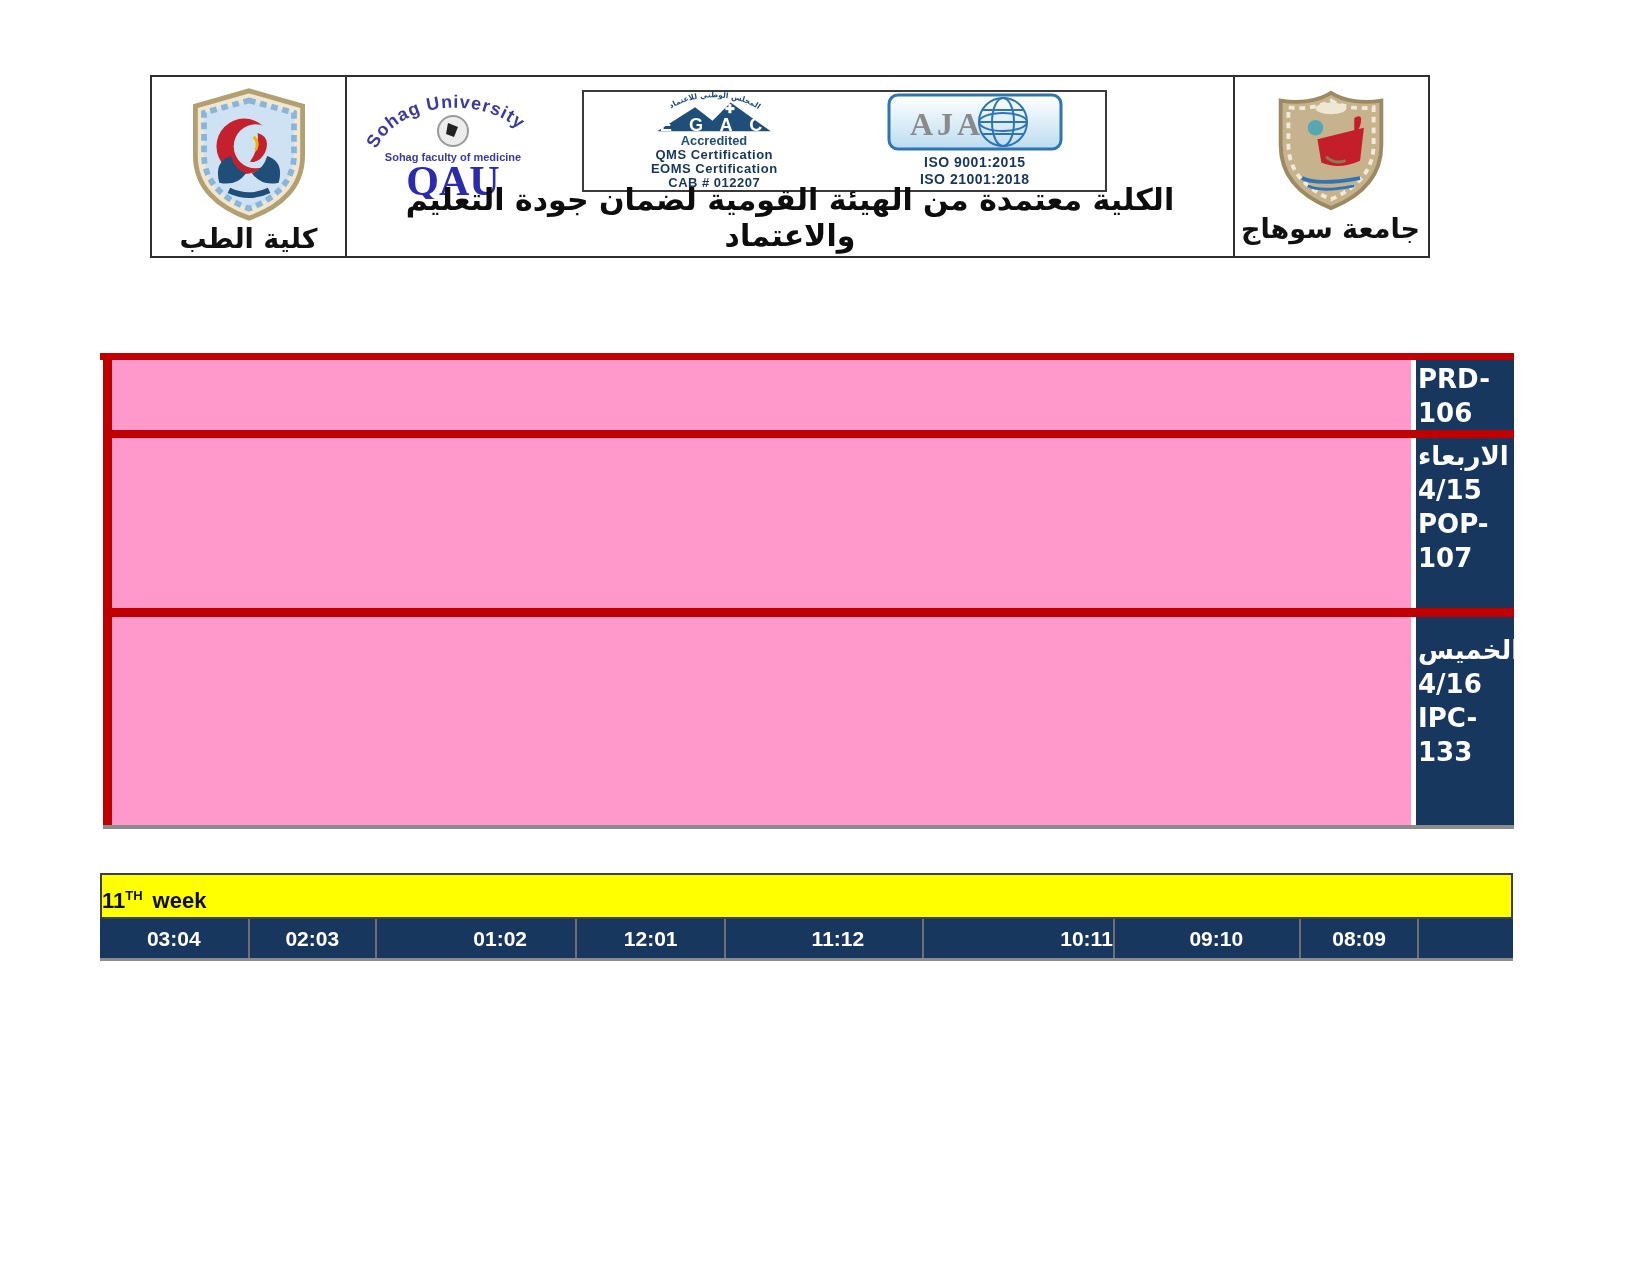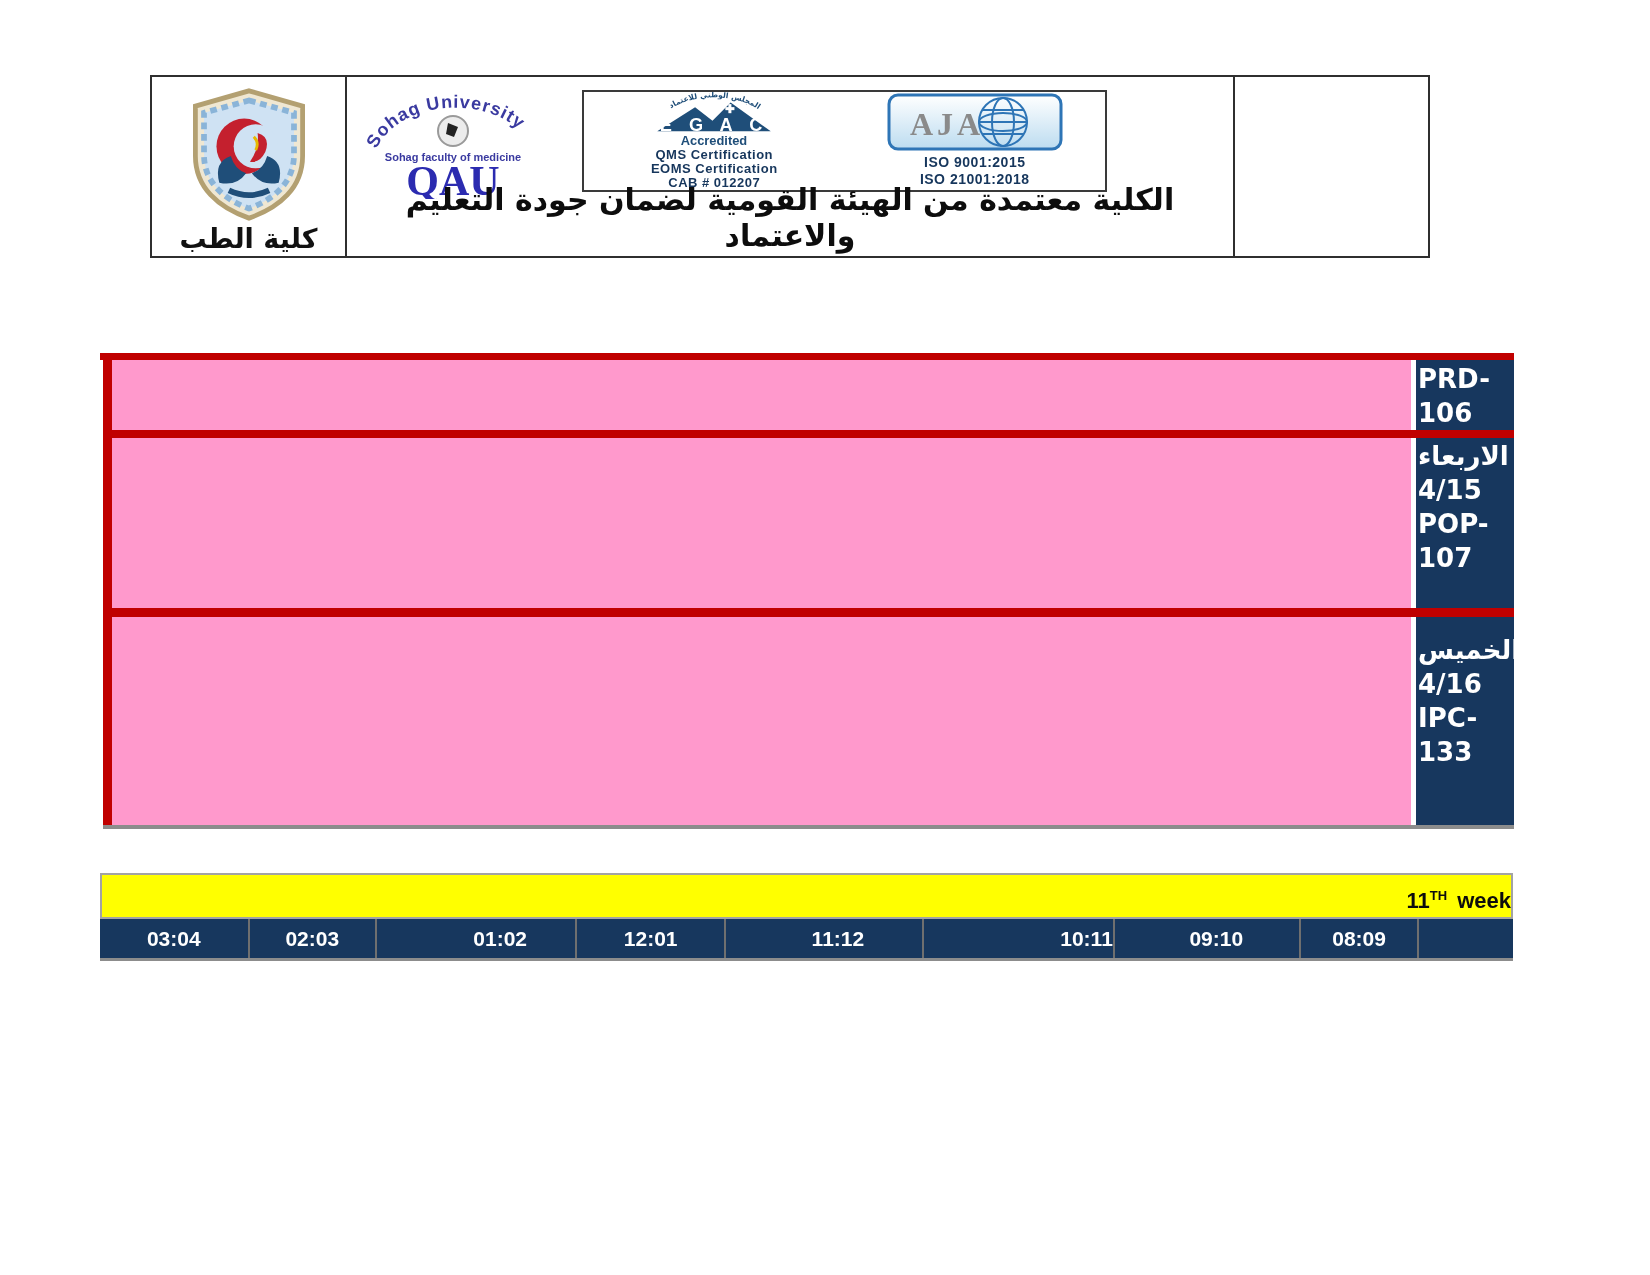--- a/index.html
+++ b/index.html
@@ -35,21 +35,21 @@
   .bottombar{position:absolute;left:3px;top:472px;width:1411px;height:4px;background:#8c8c8c;}
   .daycell{position:absolute;left:1316px;width:98px;box-sizing:border-box;padding-left:2px;
            color:#ffffff;font-weight:bold;font-size:26px;line-height:34px;
            font-family:"DejaVu Sans", sans-serif;}
   .day1{top:9px;height:68px;}
   .day2{top:86px;height:169px;}
   .day3{top:264px;height:208px;padding-top:16px;}
 
   
   .weekbar{position:absolute;left:100px;top:873px;width:1413px;height:46px;background:#FFFF00;
-           border:2px solid #a3a3a3;box-sizing:border-box;text-align:right;
+           border:2px solid #404040;box-sizing:border-box;text-align:left;
            font-weight:bold;color:#0d0d0d;font-size:22px;line-height:41px;}
   .weekbar sup{font-size:13px;vertical-align:super;}
   .weekword{margin-left:10px;}
   .timerow{position:absolute;left:100px;top:919px;width:1413px;height:42px;display:flex;
            background:#17375E;border-bottom:3px solid #8c8c8c;box-sizing:border-box;}
   .tcell{box-sizing:border-box;height:39px;border-right:2px solid #6f6f6f;color:#ffffff;
          font-weight:bold;font-size:21px;line-height:39px;text-align:center;}
   .tcell:last-child{border-right:none;}
   .t0{width:155px;} .t1{width:132px;} .t2{width:158px;margin-left:48px;} .t3{width:154px;} .t4{width:204px;padding-left:28px;}
   .t5{width:198px;text-align:right;} .t6{width:192px;padding-left:19px;} .t7{width:123px;} .t8{width:97px;}
@@ -135,20 +135,34 @@
           <div class="iso-line">ISO 21001:2018</div>
         </div>
       </div>
 
       <div class="caption">
         <div>الكلية معتمدة من الهيئة القومية لضمان جودة التعليم</div>
         <div>والاعتماد</div>
       </div>
     </div>
 
+    <div class="hcell hc3">
+      <svg width="118" height="122" viewBox="0 0 120 126">
+        <path d="M60,4 C74,13 94,15 112,12 L112,58 C112,92 90,111 60,123 C30,111 8,92 8,58 L8,12 C26,15 46,13 60,4 Z" fill="#c6b38e" stroke="#9b8a62" stroke-width="4"></path>
+        <path d="M60,12 C72,19 88,21 104,19 L104,57 C104,86 85,103 60,114 C35,103 16,86 16,57 L16,19 C32,21 48,19 60,12 Z" fill="none" stroke="#f2ead8" stroke-width="4" stroke-dasharray="6 5"></path>
+        <ellipse cx="60" cy="20" rx="16" ry="6" fill="#efe7d2"></ellipse>
+        <circle cx="44" cy="40" r="8" fill="#57a7b3"></circle>
+        <path d="M84,30 q10,-6 6,8 q-2,6 -6,8 Z" fill="#c41e2a"></path>
+        <path d="M46,52 L94,40 L90,74 Q68,84 50,76 Z" fill="#c41e2a"></path>
+        <path d="M55,70 q8,8 20,4" stroke="#8d7b55" stroke-width="3" fill="none"></path>
+        <path d="M30,92 q15,8 60,0" stroke="#2e75b6" stroke-width="4" fill="none"></path>
+        <path d="M36,100 q14,7 48,0" stroke="#2e75b6" stroke-width="3" fill="none"></path>
+      </svg>
+      <div class="hlabel">جامعة سوهاج</div>
+    </div>
   </div>
 
   <div class="schedule">
     <div class="pinkcol"></div>
     <div class="navycol"></div>
     <div class="topbar"></div>
     <div class="leftbar"></div>
     <div class="rowdiv1"></div>
     <div class="rowdiv2"></div>
     <div class="bottombar"></div>

